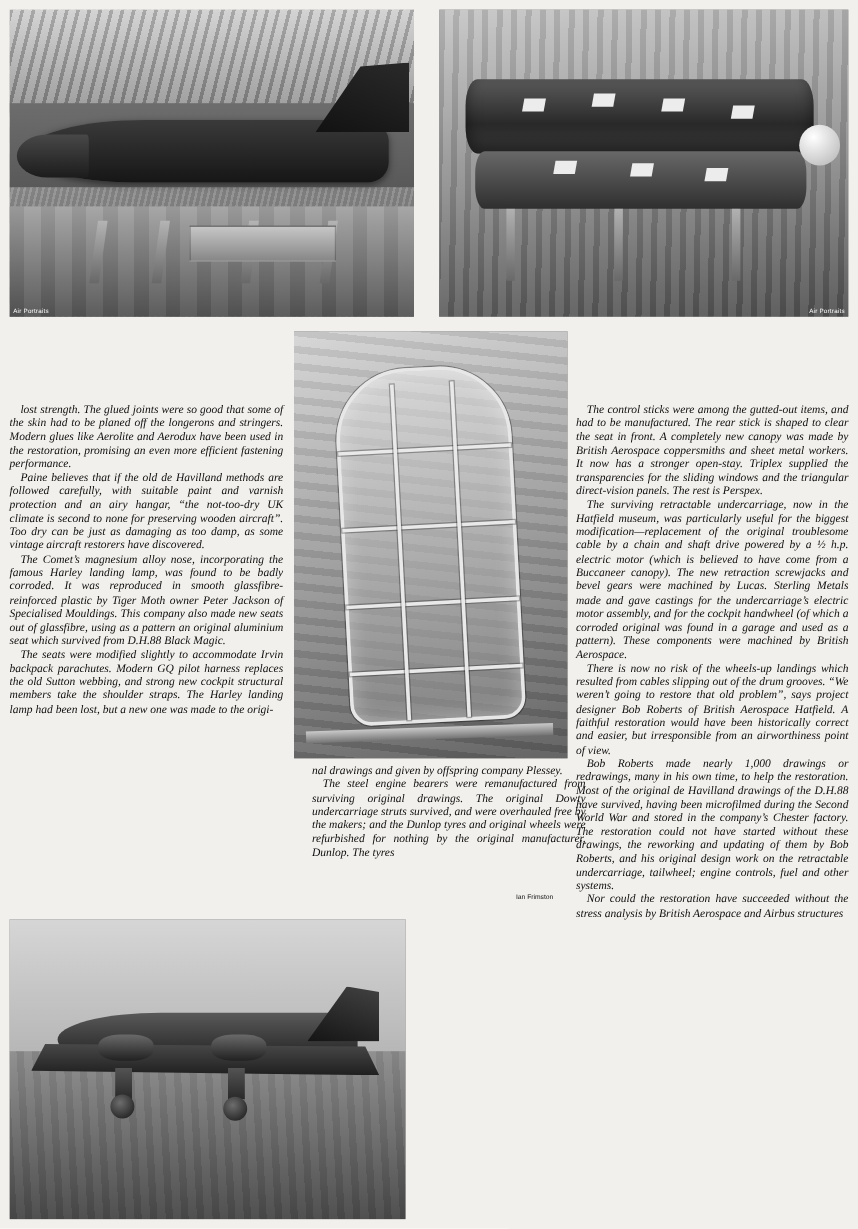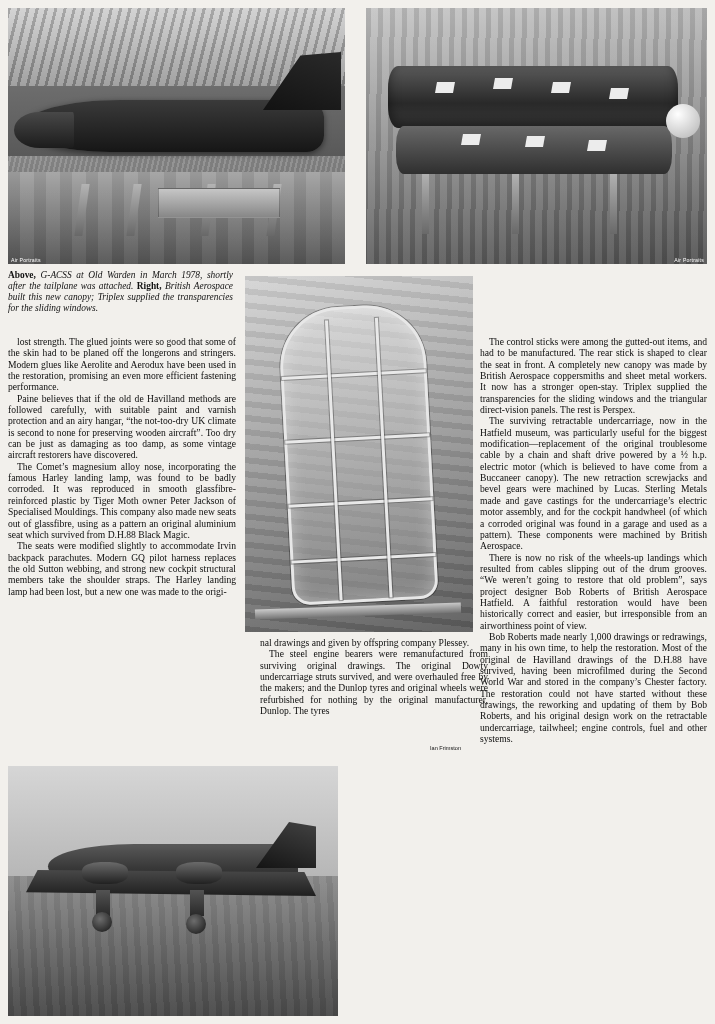--- a/index.html
+++ b/index.html
@@ -195,21 +195,21 @@
   .caption i{font-style:italic;}
 
   .col{
     position:absolute;
     font-size:9.6px;
     line-height:11.35px;
     text-align:justify;
     color:#0d0d0d;
     hyphens:auto;
   }
-  .col p{margin:0;text-indent:9px;}
+  .col p{margin:0;text-indent:9px;font-style:italic;}
   .col p.first{text-indent:9px;}
 
   #caption-left{left:8px;top:270px;width:225px;}
   #caption-right{left:480px;top:270px;width:227px;}
 
   #col-left{left:8px;top:336px;width:228px;}
   #col-mid{left:260px;top:637px;width:228px;}
   #col-right{left:480px;top:336px;width:227px;}
 
   .photo-credit-standalone{
@@ -251,23 +251,20 @@
     <div class="patch" style="left:96px;top:126px;"></div>
     <div class="patch" style="left:160px;top:128px;"></div>
     <div class="patch" style="left:222px;top:132px;"></div>
     <div class="bulb"></div>
     <div class="strut" style="left:56px;"></div>
     <div class="strut" style="left:146px;"></div>
     <div class="strut" style="left:244px;"></div>
     <div class="credit right">Air Portraits</div>
   </div>
 
-  <div class="caption" id="caption-left">
-    <b>Above,</b><i> G-ACSS at Old Warden in March 1978, shortly after the tailplane was attached. </i><b>Right,</b><i> British Aerospace built this new canopy; Triplex supplied the transparencies for the sliding windows.</i>
-  </div>
 
 
   <div class="photo" id="photo-canopy">
     <div class="bg"></div>
     <div class="frame">
       <div class="bar" style="left:-2px;top:64px;width:144px;height:3px;"></div>
       <div class="bar" style="left:-2px;top:128px;width:144px;height:3px;"></div>
       <div class="bar" style="left:-2px;top:192px;width:144px;height:3px;"></div>
       <div class="bar" style="left:-2px;top:248px;width:144px;height:3px;"></div>
       <div class="bar" style="left:44px;top:10px;width:3px;height:280px;"></div>
@@ -286,20 +283,21 @@
   <div class="col" id="col-mid">
     <p style="text-indent:0;">nal drawings and given by offspring company Plessey.</p>
     <p>The steel engine bearers were remanufactured from surviving original drawings. The original Dowty undercarriage struts survived, and were overhauled free by the makers; and the Dunlop tyres and original wheels were refurbished for nothing by the original manufacturer, Dunlop. The tyres</p>
   </div>
 
   <div class="col" id="col-right">
     <p>The control sticks were among the gutted-out items, and had to be manufactured. The rear stick is shaped to clear the seat in front. A completely new canopy was made by British Aerospace coppersmiths and sheet metal workers. It now has a stronger open-stay. Triplex supplied the transparencies for the sliding windows and the triangular direct-vision panels. The rest is Perspex.</p>
     <p>The surviving retractable undercarriage, now in the Hatfield museum, was particularly useful for the biggest modification—replacement of the original troublesome cable by a chain and shaft drive powered by a ½ h.p. electric motor (which is believed to have come from a Buccaneer canopy). The new retraction screwjacks and bevel gears were machined by Lucas. Sterling Metals made and gave castings for the undercarriage’s electric motor assembly, and for the cockpit handwheel (of which a corroded original was found in a garage and used as a pattern). These components were machined by British Aerospace.</p>
     <p>There is now no risk of the wheels-up landings which resulted from cables slipping out of the drum grooves. “We weren’t going to restore that old problem”, says project designer Bob Roberts of British Aerospace Hatfield. A faithful restoration would have been historically correct and easier, but irresponsible from an airworthiness point of view.</p>
     <p>Bob Roberts made nearly 1,000 drawings or redrawings, many in his own time, to help the restoration. Most of the original de Havilland drawings of the D.H.88 have survived, having been microfilmed during the Second World War and stored in the company’s Chester factory. The restoration could not have started without these drawings, the reworking and updating of them by Bob Roberts, and his original design work on the retractable undercarriage, tailwheel; engine controls, fuel and other systems.</p>
+    <p>Nor could the restoration have succeeded without the stress analysis by British Aerospace and Airbus structures</p>
   </div>
 
   <div class="photo" id="photo-aircraft">
     <div class="sky"></div>
     <div class="grass"></div>
     <div class="fus"></div>
     <div class="wing"></div>
     <div class="tail"></div>
     <div class="engine" style="left:74px;"></div>
     <div class="engine" style="left:168px;"></div>

